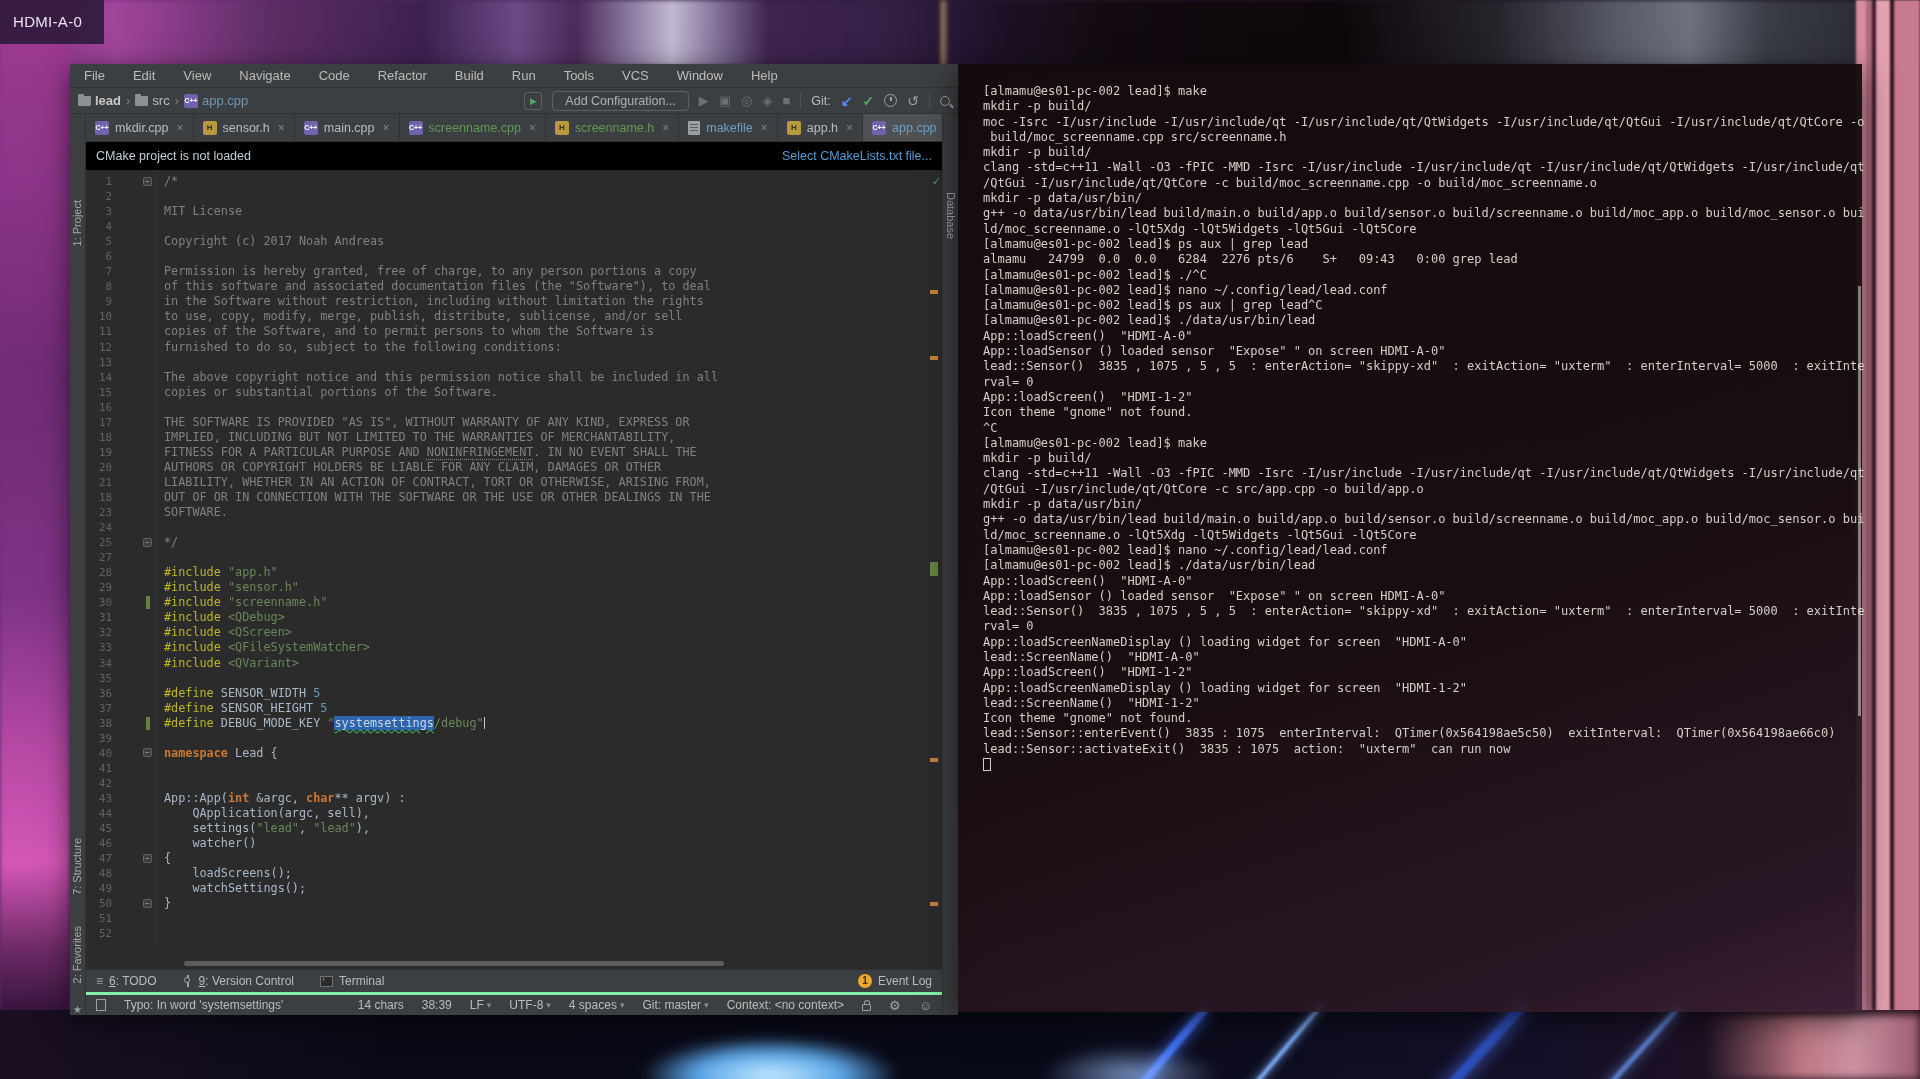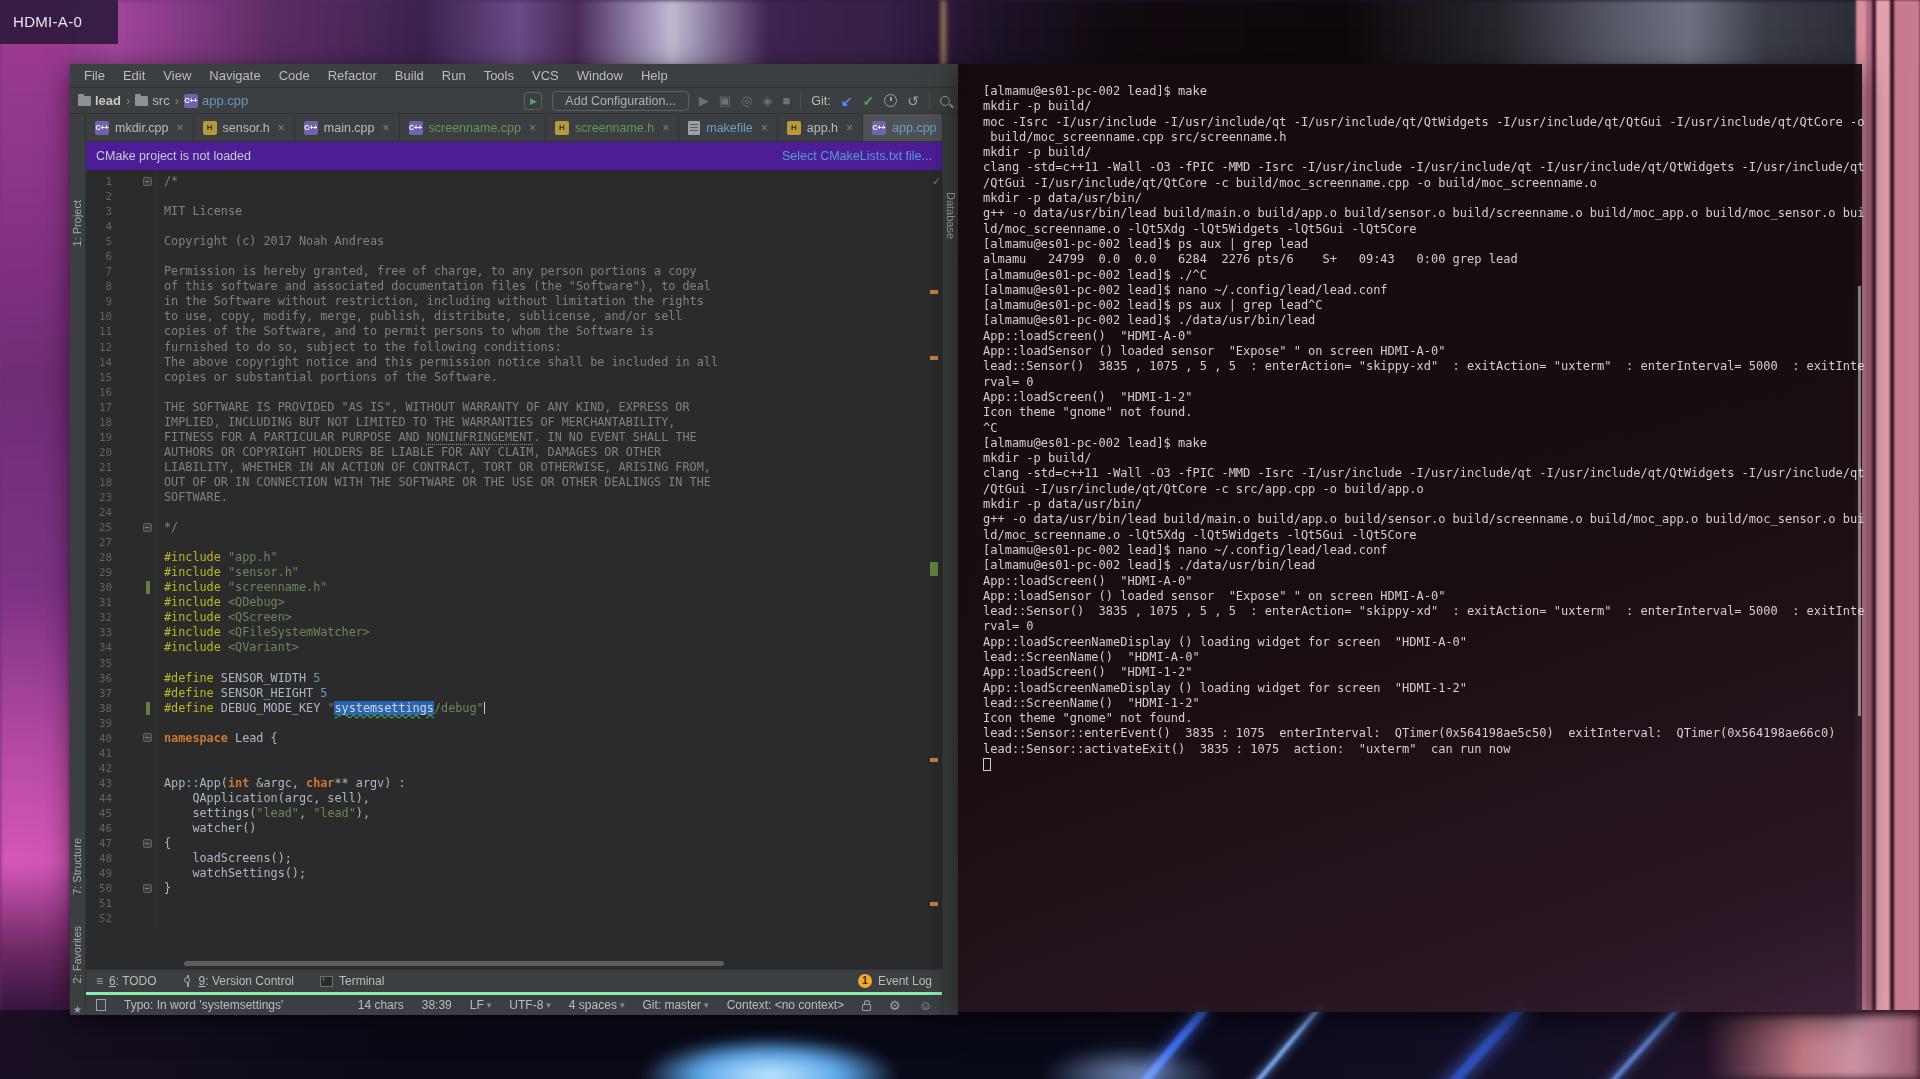--- a/index.html
+++ b/index.html
@@ -21,27 +21,27 @@
   .streak { position:absolute; z-index:1; filter:blur(1.5px); }
   #st1 { left:1150px; top:990px; width:8px; height:160px; background:#3e6df0; transform:rotate(40deg); box-shadow:0 0 14px #3e6df0; }
   #st2 { left:1265px; top:985px; width:4px; height:170px; background:#7fb1ff; transform:rotate(40deg); box-shadow:0 0 10px #7fb1ff; }
   #st3 { left:1455px; top:980px; width:10px; height:190px; background:#2e55c8; transform:rotate(42deg); box-shadow:0 0 18px #4a6fe0; opacity:.9; }
   #st4 { left:1620px; top:985px; width:5px; height:170px; background:#6a9af5; transform:rotate(42deg); box-shadow:0 0 12px #6a9af5; opacity:.8; }
   #glow1 { left:640px; top:1036px; width:260px; height:80px; border-radius:50%; background:radial-gradient(ellipse,#c9ecff 0%,#5aa6e8 40%,transparent 70%); filter:blur(6px); }
   #glow2 { left:1040px; top:1045px; width:180px; height:60px; border-radius:50%; background:radial-gradient(ellipse,#9fc4ff 0%,transparent 70%); filter:blur(6px); opacity:.7; }
   #glow3 { left:1705px; top:1015px; width:215px; height:64px; background:linear-gradient(90deg,transparent,#d98a95 45%,#e8a9b8 70%,#b06a80 100%); filter:blur(4px); opacity:.85; }
 
   
-  #hdmi-label { position:absolute; left:0; top:0; width:118px; height:44px; z-index:6;
+  #hdmi-label { position:absolute; left:0; top:0; width:104px; height:44px; z-index:6;
     background:rgba(48,26,62,.92); color:#e9e4ef; font-size:15px; line-height:44px; padding-left:13px; letter-spacing:.3px; }
 
   
   #ide { position:absolute; left:70px; top:64px; width:888px; height:951px; z-index:3;
     background:#3c3f41; color:#bbbbbb; font-size:13px; display:flex; flex-direction:column; box-shadow:0 6px 26px rgba(0,0,0,.55); }
-  #menubar { height:24px; display:flex; align-items:center; padding-left:6px; gap:2px; border-bottom:1px solid #323232; flex:0 0 auto; }
+  #menubar { height:24px; display:flex; align-items:center; padding-left:6px; gap:12px; border-bottom:1px solid #323232; flex:0 0 auto; }
   .menu-item { padding:0 8px; line-height:23px; color:#bbbbbb; }
   #toolbar { height:26px; display:flex; align-items:center; padding:0 8px; border-bottom:1px solid #323232; flex:0 0 auto; }
   #breadcrumb { display:flex; align-items:center; gap:4px; }
   .crumb-sep { color:#7d8082; font-size:13px; padding:0 1px; }
   .i-folder { width:13px; height:10px; background:#8c9196; border-radius:1px; position:relative; display:inline-block; }
   .i-folder::before { content:""; position:absolute; left:0; top:-2px; width:6px; height:2px; background:#8c9196; border-radius:1px 1px 0 0; }
   .crumb-lead { font-weight:bold; color:#c8c8c8; }
   .crumb-src { color:#bbbbbb; }
   .crumb-file { color:#6897bb; }
   .i-cpp { width:14px; height:14px; background:#6f63ac; border-radius:2px; color:#fff; font-size:7px; font-weight:bold; text-align:center; line-height:14px; display:inline-block; }
@@ -75,21 +75,21 @@
 
   #center-col { flex:1 1 auto; display:flex; flex-direction:column; min-width:0; }
   #tabbar { height:28px; background:#3c3f41; display:flex; overflow:hidden; flex:0 0 auto; border-bottom:1px solid #323232; }
   .tab { display:flex; align-items:center; gap:6px; padding:0 9px; border-right:1px solid #2f3133; white-space:nowrap; font-size:12.5px; }
   .tab.selected { background:#4e5254; }
   .tab .close { color:#7e8486; font-size:12px; margin-left:2px; }
   .tab-label-normal { color:#b6bcbe; }
   .tab-label-green { color:#629755; }
   .tab-label-blue { color:#6d9ec6; }
 
-  #banner { height:28px; background:#4c1d95; display:flex; align-items:center; padding:0 10px; flex:0 0 auto; }
+  #banner { height:28px; background:#000000; display:flex; align-items:center; padding:0 10px; flex:0 0 auto; }
   #banner-msg { color:#c6cdd3; font-size:12.5px; }
   #banner-link { margin-left:auto; color:#569cd6; font-size:12.5px; }
 
   #editor { flex:1 1 auto; background:#2b2b2b; position:relative; overflow:hidden; font-family:"DejaVu Sans Mono", monospace; font-size:11.8px; }
   #editor-lines { position:absolute; left:0; top:4px; right:16px; }
   .eline { display:flex; height:15.05px; line-height:15.05px; white-space:pre; }
   .g-num { flex:0 0 26px; text-align:right; color:#606366; font-size:10.8px; }
   .g-anno { flex:0 0 44px; position:relative; }
   .g-fold { position:absolute; right:4px; top:2.5px; width:9px; height:9px; border:1px solid #5f6264; border-radius:2px; color:#9a9da0; font-size:8px; line-height:7px; text-align:center; background:#3c3f41; }
   .g-bar { position:absolute; right:6px; top:1px; width:4px; height:13px; background:#62803f; }
@@ -266,20 +266,21 @@
               <div class="eline"><span class="g-num">3</span><span class="g-anno"></span><span class="code"><span class="sc">MIT License</span></span></div>
               <div class="eline"><span class="g-num">4</span><span class="g-anno"></span><span class="code"></span></div>
               <div class="eline"><span class="g-num">5</span><span class="g-anno"></span><span class="code"><span class="sc">Copyright (c) 2017 Noah Andreas</span></span></div>
               <div class="eline"><span class="g-num">6</span><span class="g-anno"></span><span class="code"></span></div>
               <div class="eline"><span class="g-num">7</span><span class="g-anno"></span><span class="code"><span class="sc">Permission is hereby granted, free of charge, to any person portions a copy</span></span></div>
               <div class="eline"><span class="g-num">8</span><span class="g-anno"></span><span class="code"><span class="sc">of this software and associated documentation files (the "Software"), to deal</span></span></div>
               <div class="eline"><span class="g-num">9</span><span class="g-anno"></span><span class="code"><span class="sc">in the Software without restriction, including without limitation the rights</span></span></div>
               <div class="eline"><span class="g-num">10</span><span class="g-anno"></span><span class="code"><span class="sc">to use, copy, modify, merge, publish, distribute, sublicense, and/or sell</span></span></div>
               <div class="eline"><span class="g-num">11</span><span class="g-anno"></span><span class="code"><span class="sc">copies of the Software, and to permit persons to whom the Software is</span></span></div>
               <div class="eline"><span class="g-num">12</span><span class="g-anno"></span><span class="code"><span class="sc">furnished to do so, subject to the following conditions:</span></span></div>
+              <div class="eline"><span class="g-num">13</span><span class="g-anno"></span><span class="code"></span></div>
               <div class="eline"><span class="g-num">14</span><span class="g-anno"></span><span class="code"><span class="sc">The above copyright notice and this permission notice shall be included in all</span></span></div>
               <div class="eline"><span class="g-num">15</span><span class="g-anno"></span><span class="code"><span class="sc">copies or substantial portions of the Software.</span></span></div>
               <div class="eline"><span class="g-num">16</span><span class="g-anno"></span><span class="code"></span></div>
               <div class="eline"><span class="g-num">17</span><span class="g-anno"></span><span class="code"><span class="sc">THE SOFTWARE IS PROVIDED "AS IS", WITHOUT WARRANTY OF ANY KIND, EXPRESS OR</span></span></div>
               <div class="eline"><span class="g-num">18</span><span class="g-anno"></span><span class="code"><span class="sc">IMPLIED, INCLUDING BUT NOT LIMITED TO THE WARRANTIES OF MERCHANTABILITY,</span></span></div>
               <div class="eline"><span class="g-num">19</span><span class="g-anno"></span><span class="code"><span class="sc">FITNESS FOR A PARTICULAR PURPOSE AND </span><span class="scu">NONINFRINGEMENT</span><span class="sc">. IN NO EVENT SHALL THE</span></span></div>
               <div class="eline"><span class="g-num">20</span><span class="g-anno"></span><span class="code"><span class="sc">AUTHORS OR COPYRIGHT HOLDERS BE LIABLE FOR ANY CLAIM, DAMAGES OR OTHER</span></span></div>
               <div class="eline"><span class="g-num">21</span><span class="g-anno"></span><span class="code"><span class="sc">LIABILITY, WHETHER IN AN ACTION OF CONTRACT, TORT OR OTHERWISE, ARISING FROM,</span></span></div>
               <div class="eline"><span class="g-num">18</span><span class="g-anno"></span><span class="code"><span class="sc">OUT OF OR IN CONNECTION WITH THE SOFTWARE OR THE USE OR OTHER DEALINGS IN THE</span></span></div>
               <div class="eline"><span class="g-num">23</span><span class="g-anno"></span><span class="code"><span class="sc">SOFTWARE.</span></span></div>

